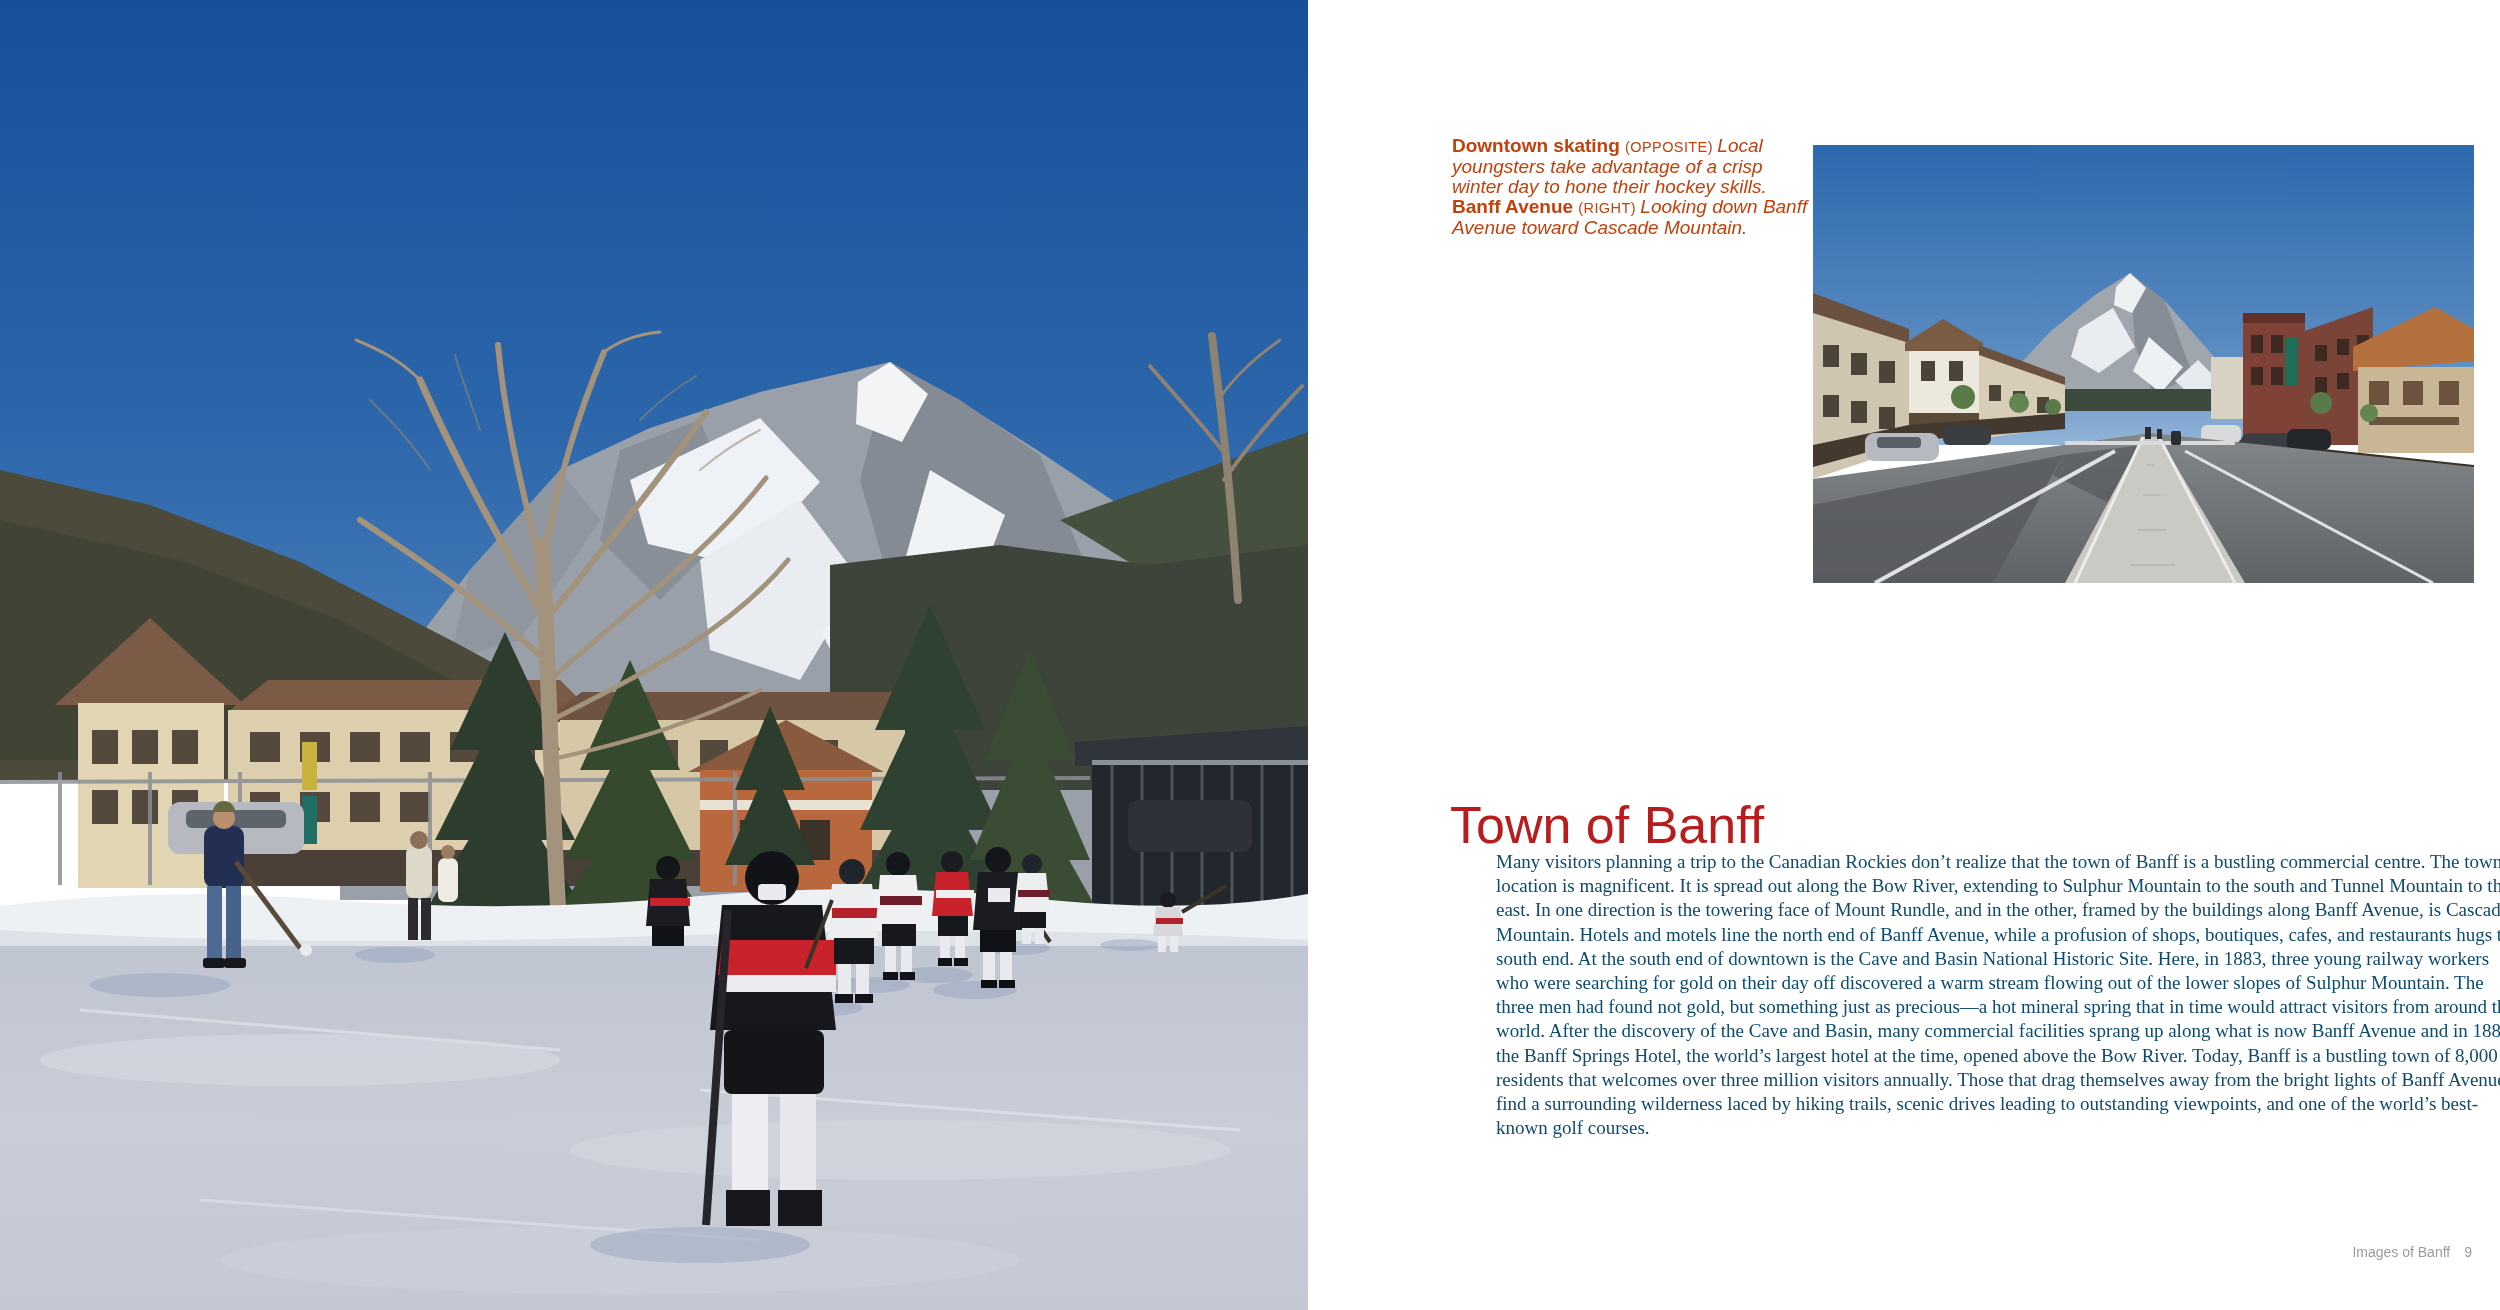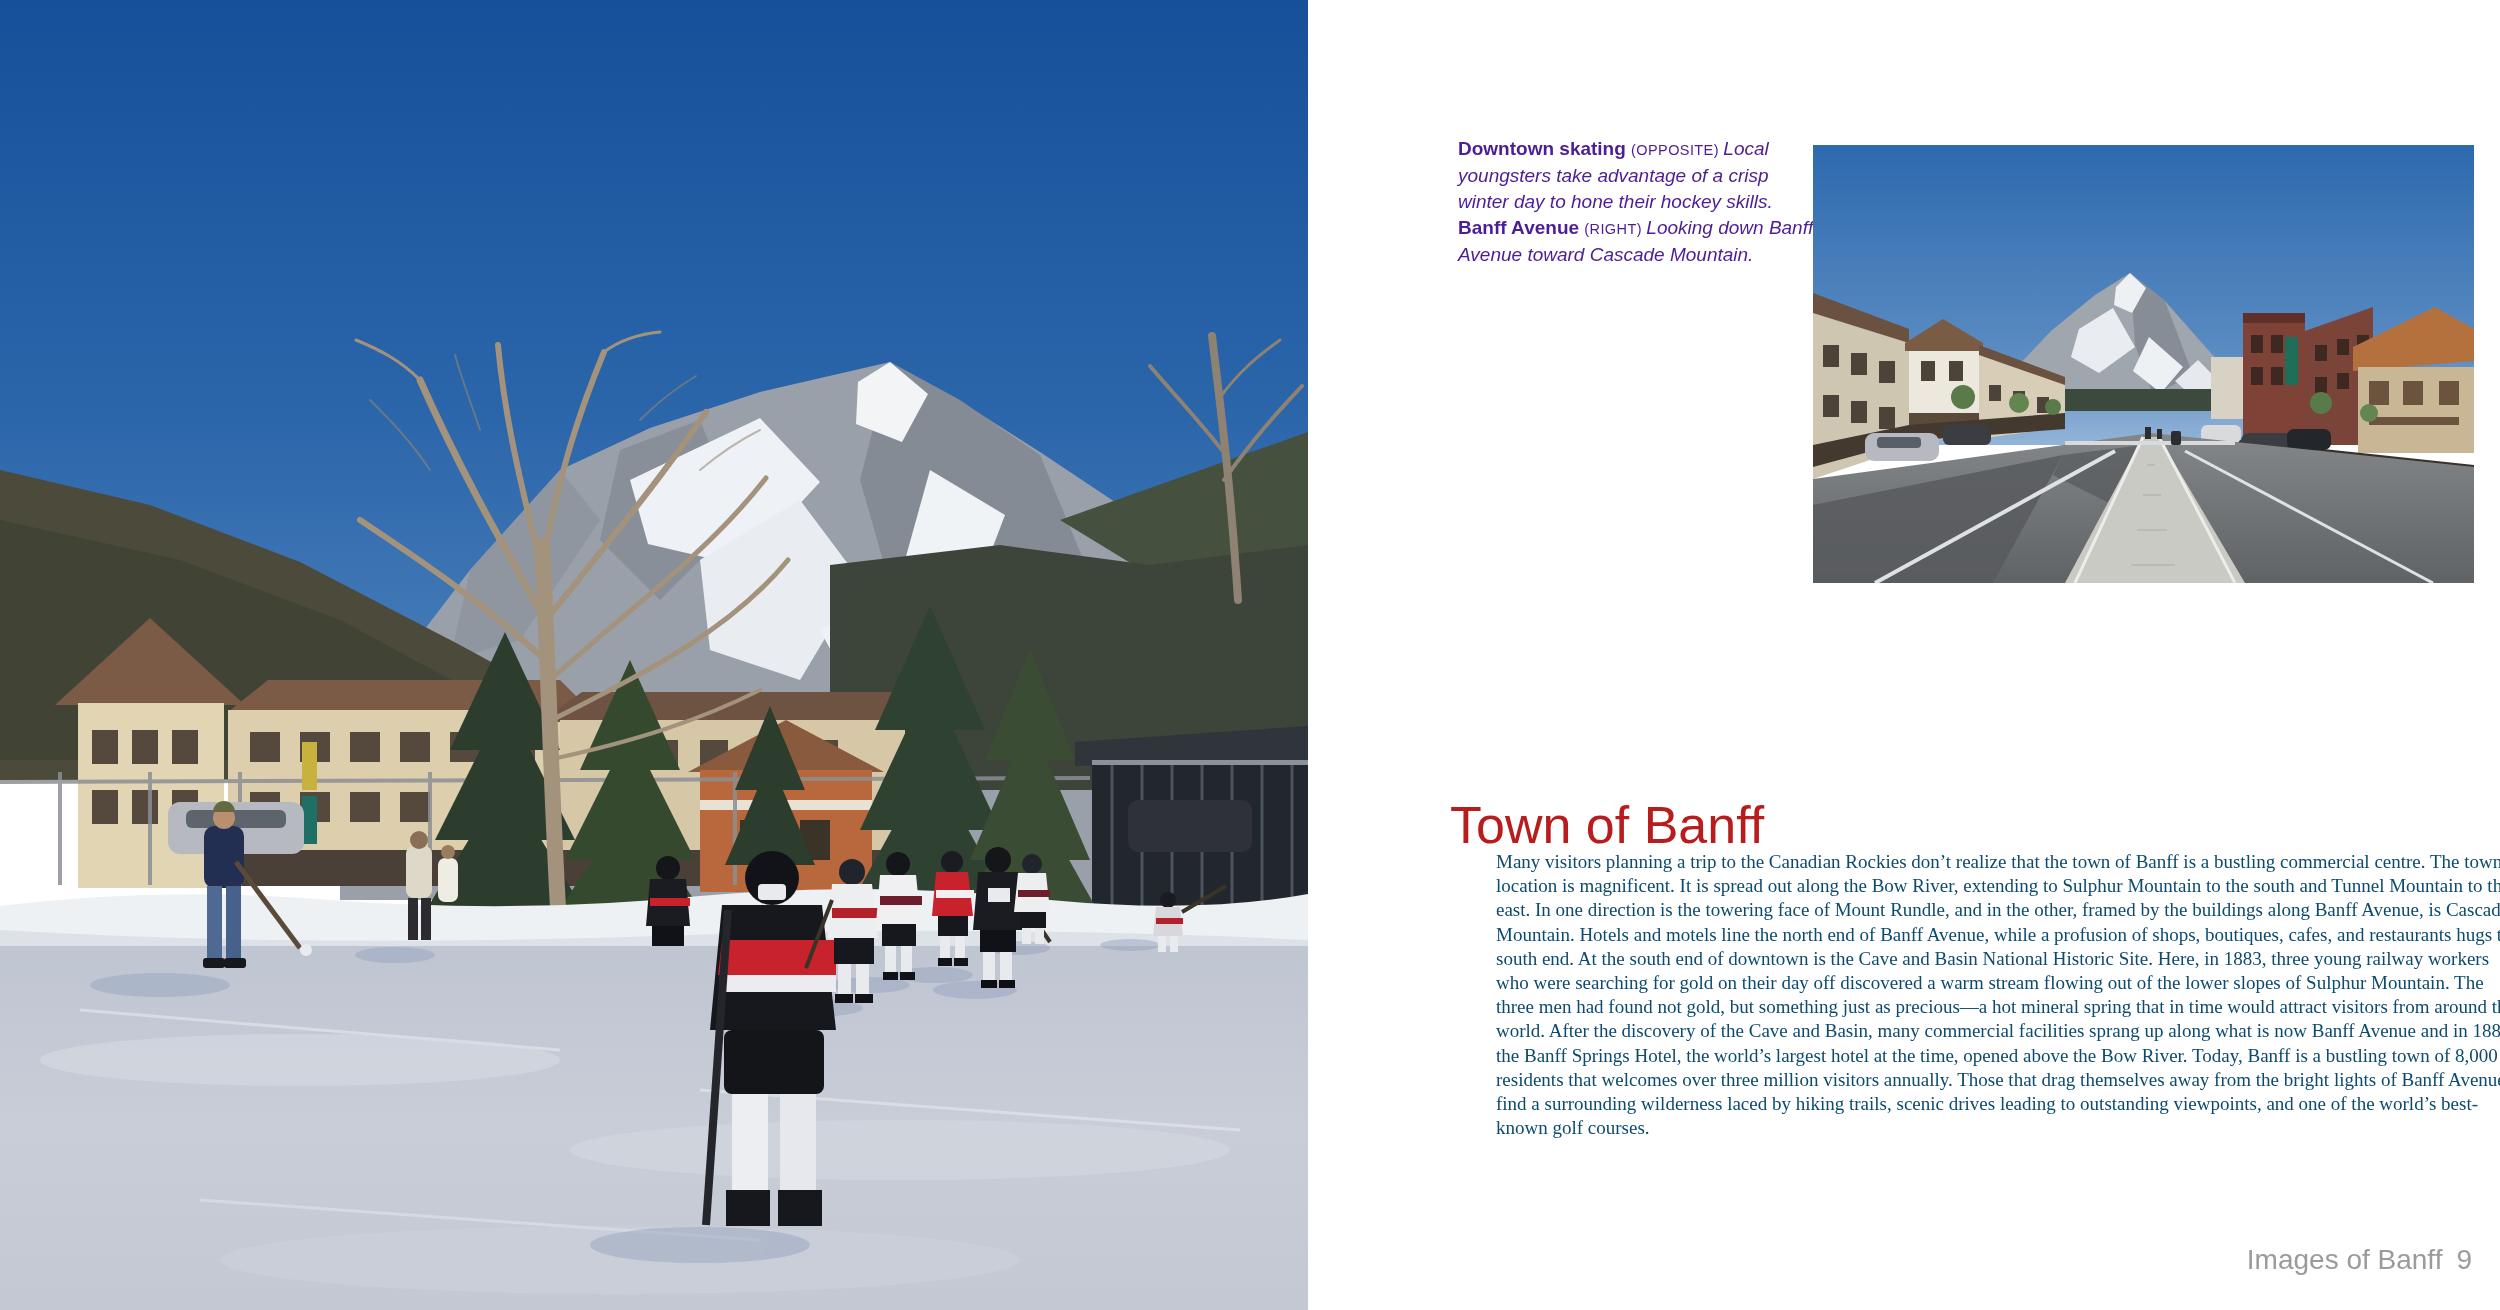--- a/index.html
+++ b/index.html
@@ -6,35 +6,35 @@
   .spread{position:relative;width:2500px;height:1310px;background:#ffffff;overflow:hidden;
           font-family:"Liberation Sans",sans-serif;}
   .photo{position:absolute;overflow:hidden;}
   .photo svg{display:block;}
 
   
   .left-photo{left:0;top:0;width:1308px;height:1310px;}
 
   
   .caption{position:absolute;left:1452px;top:136px;width:356px;
-           font-size:19px;line-height:26px;color:#4c1d95;margin-left:6px;}
+           font-size:19px;line-height:20px;color:#c2410c;}
   .cap-bold{font-weight:700;}
   .cap-caps{font-size:14.5px;letter-spacing:.4px;}
   .cap-italic{font-style:italic;}
 
   .banff-photo{left:1813px;top:145px;width:661px;height:438px;}
 
   .heading{position:absolute;left:1450px;top:762px;
            font-size:52px;line-height:1.1;font-weight:400;color:#b91c1c;letter-spacing:0;}
 
   .bodytext{position:absolute;left:1496px;top:831px;width:1030px;
             font-family:"Liberation Serif",serif;font-size:19px;line-height:24.2px;
             color:#0c4a6e;text-align:left;}
 
-  .footer{position:absolute;right:28px;top:1244px;font-size:28px;color:#9b9b9b;}
+  .footer{position:absolute;right:28px;top:1244px;font-size:14px;color:#9b9b9b;}
   .footer .pageno{margin-left:14px;}
 </style>
 </head>
 <body>
 
 <div class="spread">
 
   <div class="photo left-photo" title="Local youngsters playing hockey on an outdoor ice rink in downtown Banff beneath Cascade Mountain">
     <svg width="1308" height="1310" viewBox="0 0 1308 1310">
       <defs>

